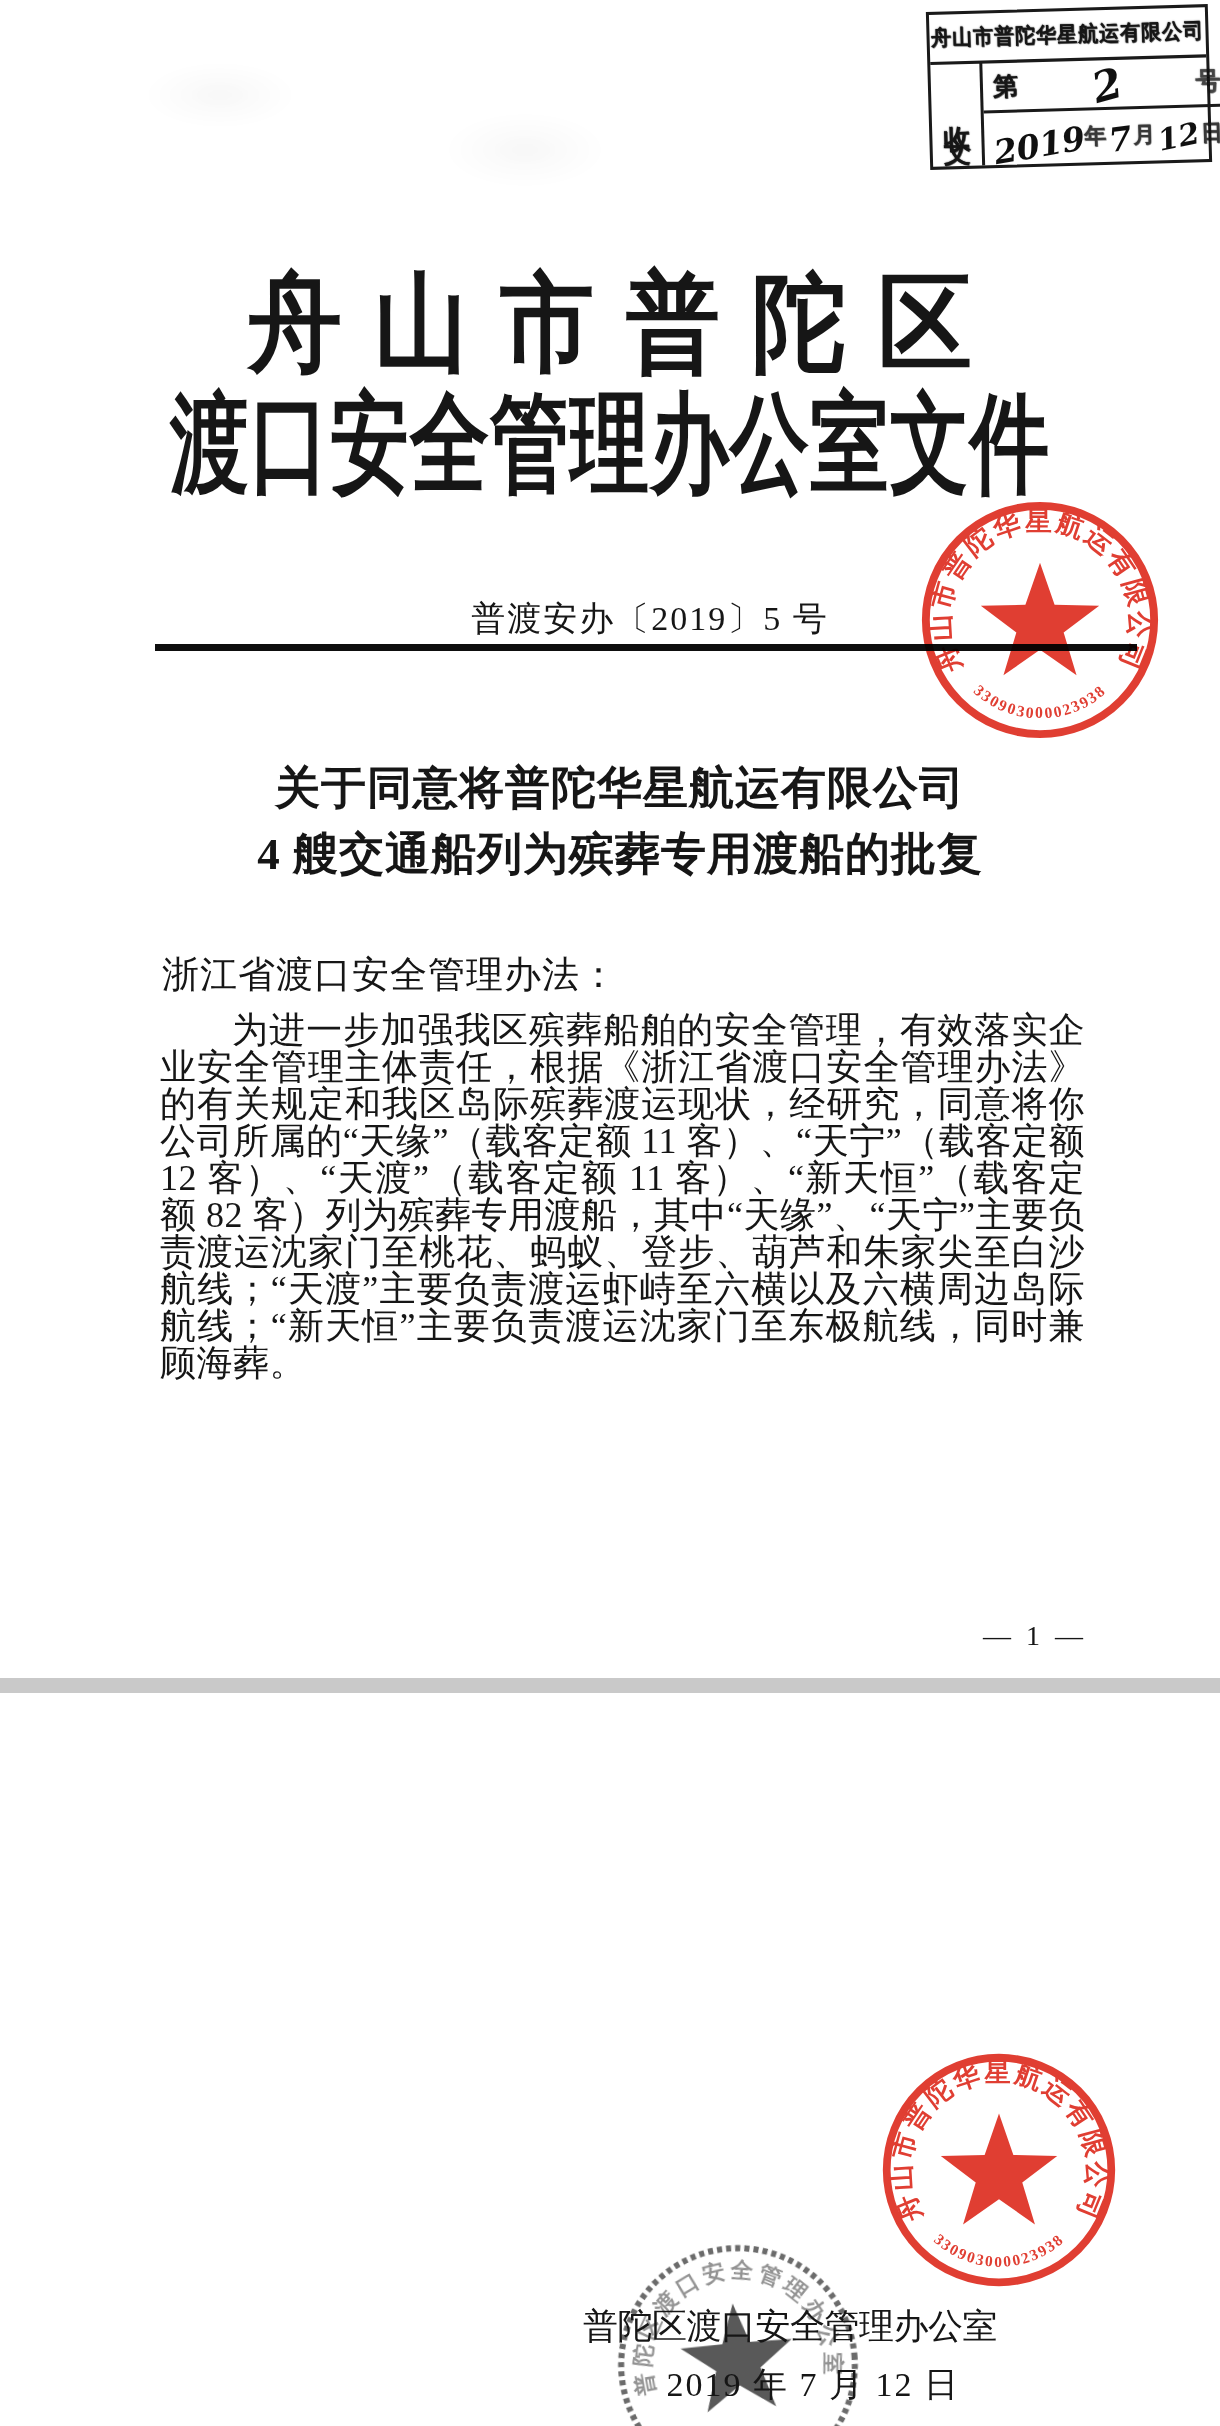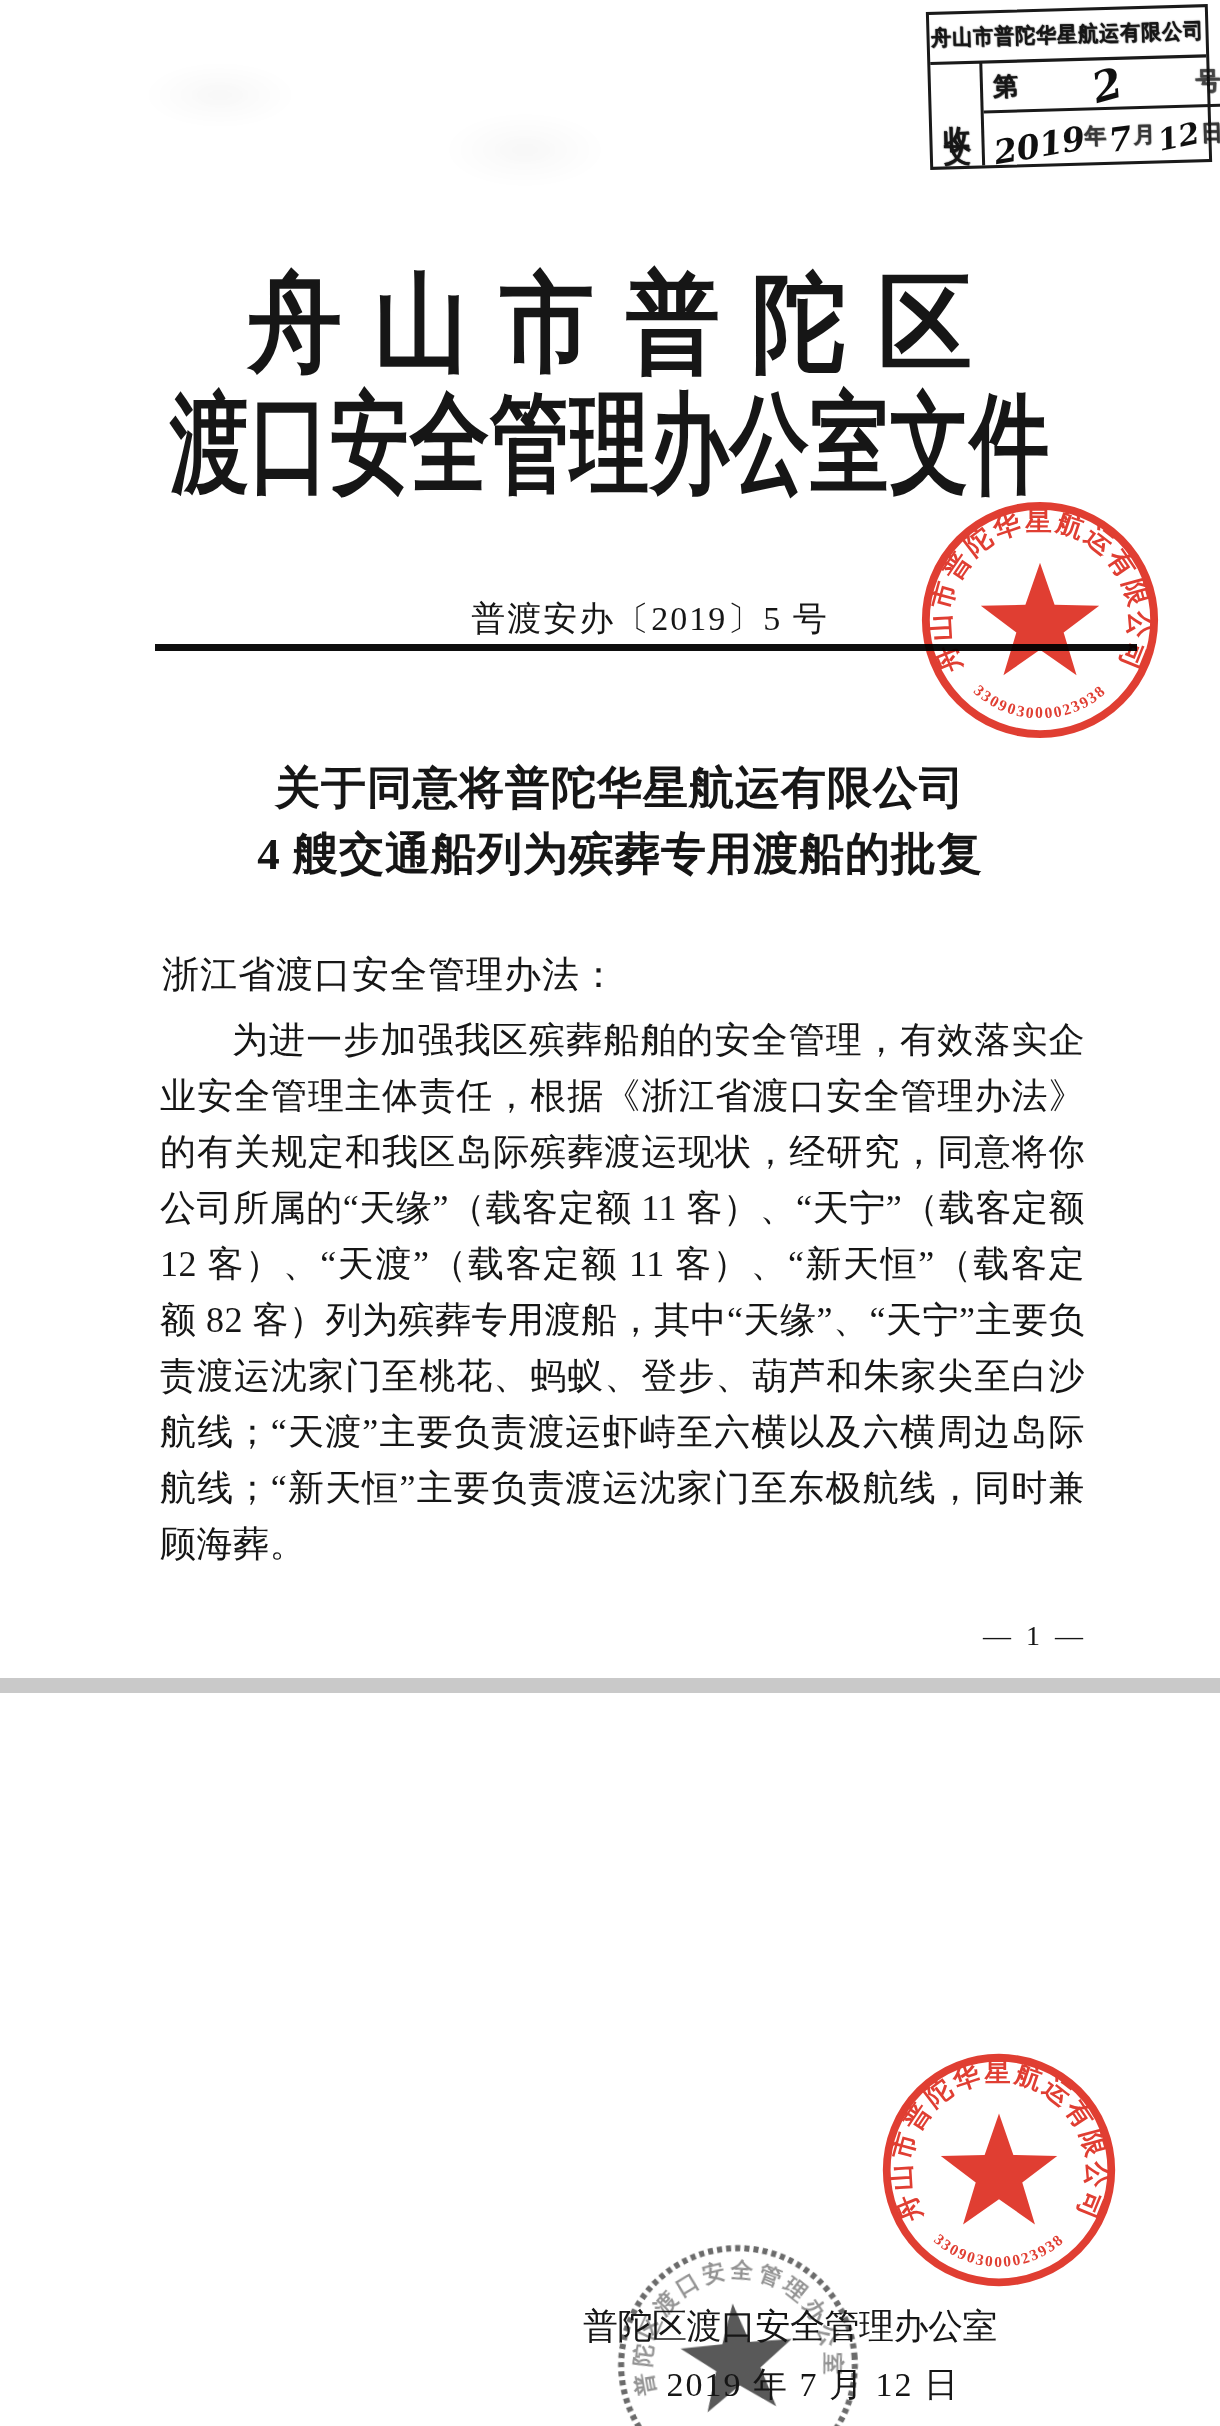--- a/index.html
+++ b/index.html
@@ -78,21 +78,21 @@
   .seal-2 { left:878px; top:2049px; width:242px; height:242px; }
 
   
   .doc-title1 { position:absolute; left:0; top:758px; width:1240px; text-align:center;
     font-size:45px; font-weight:bold; letter-spacing:1px; }
   .doc-title2 { position:absolute; left:0; top:824px; width:1240px; text-align:center;
     font-size:45px; font-weight:bold; letter-spacing:1px; }
 
   
   .salutation { position:absolute; left:162px; top:950px; font-size:37px; letter-spacing:1px; }
-  .para { position:absolute; left:160px; width:925px; font-size:36px; line-height:56px;
+  .para { position:absolute; left:160px; width:925px; font-size:36px; line-height:37px;
     text-align:justify; text-indent:2em; letter-spacing:.5px; }
   .para1 { top:1012px; }
   .para2 { top:1878px; }
 
   .page-num { position:absolute; left:950px; top:1620px; width:170px; text-align:center;
     font-size:28px; letter-spacing:4px; }
 
   .band { position:absolute; left:0; top:1678px; width:1220px; height:15px; background:#c9c9c9; }
 
   

